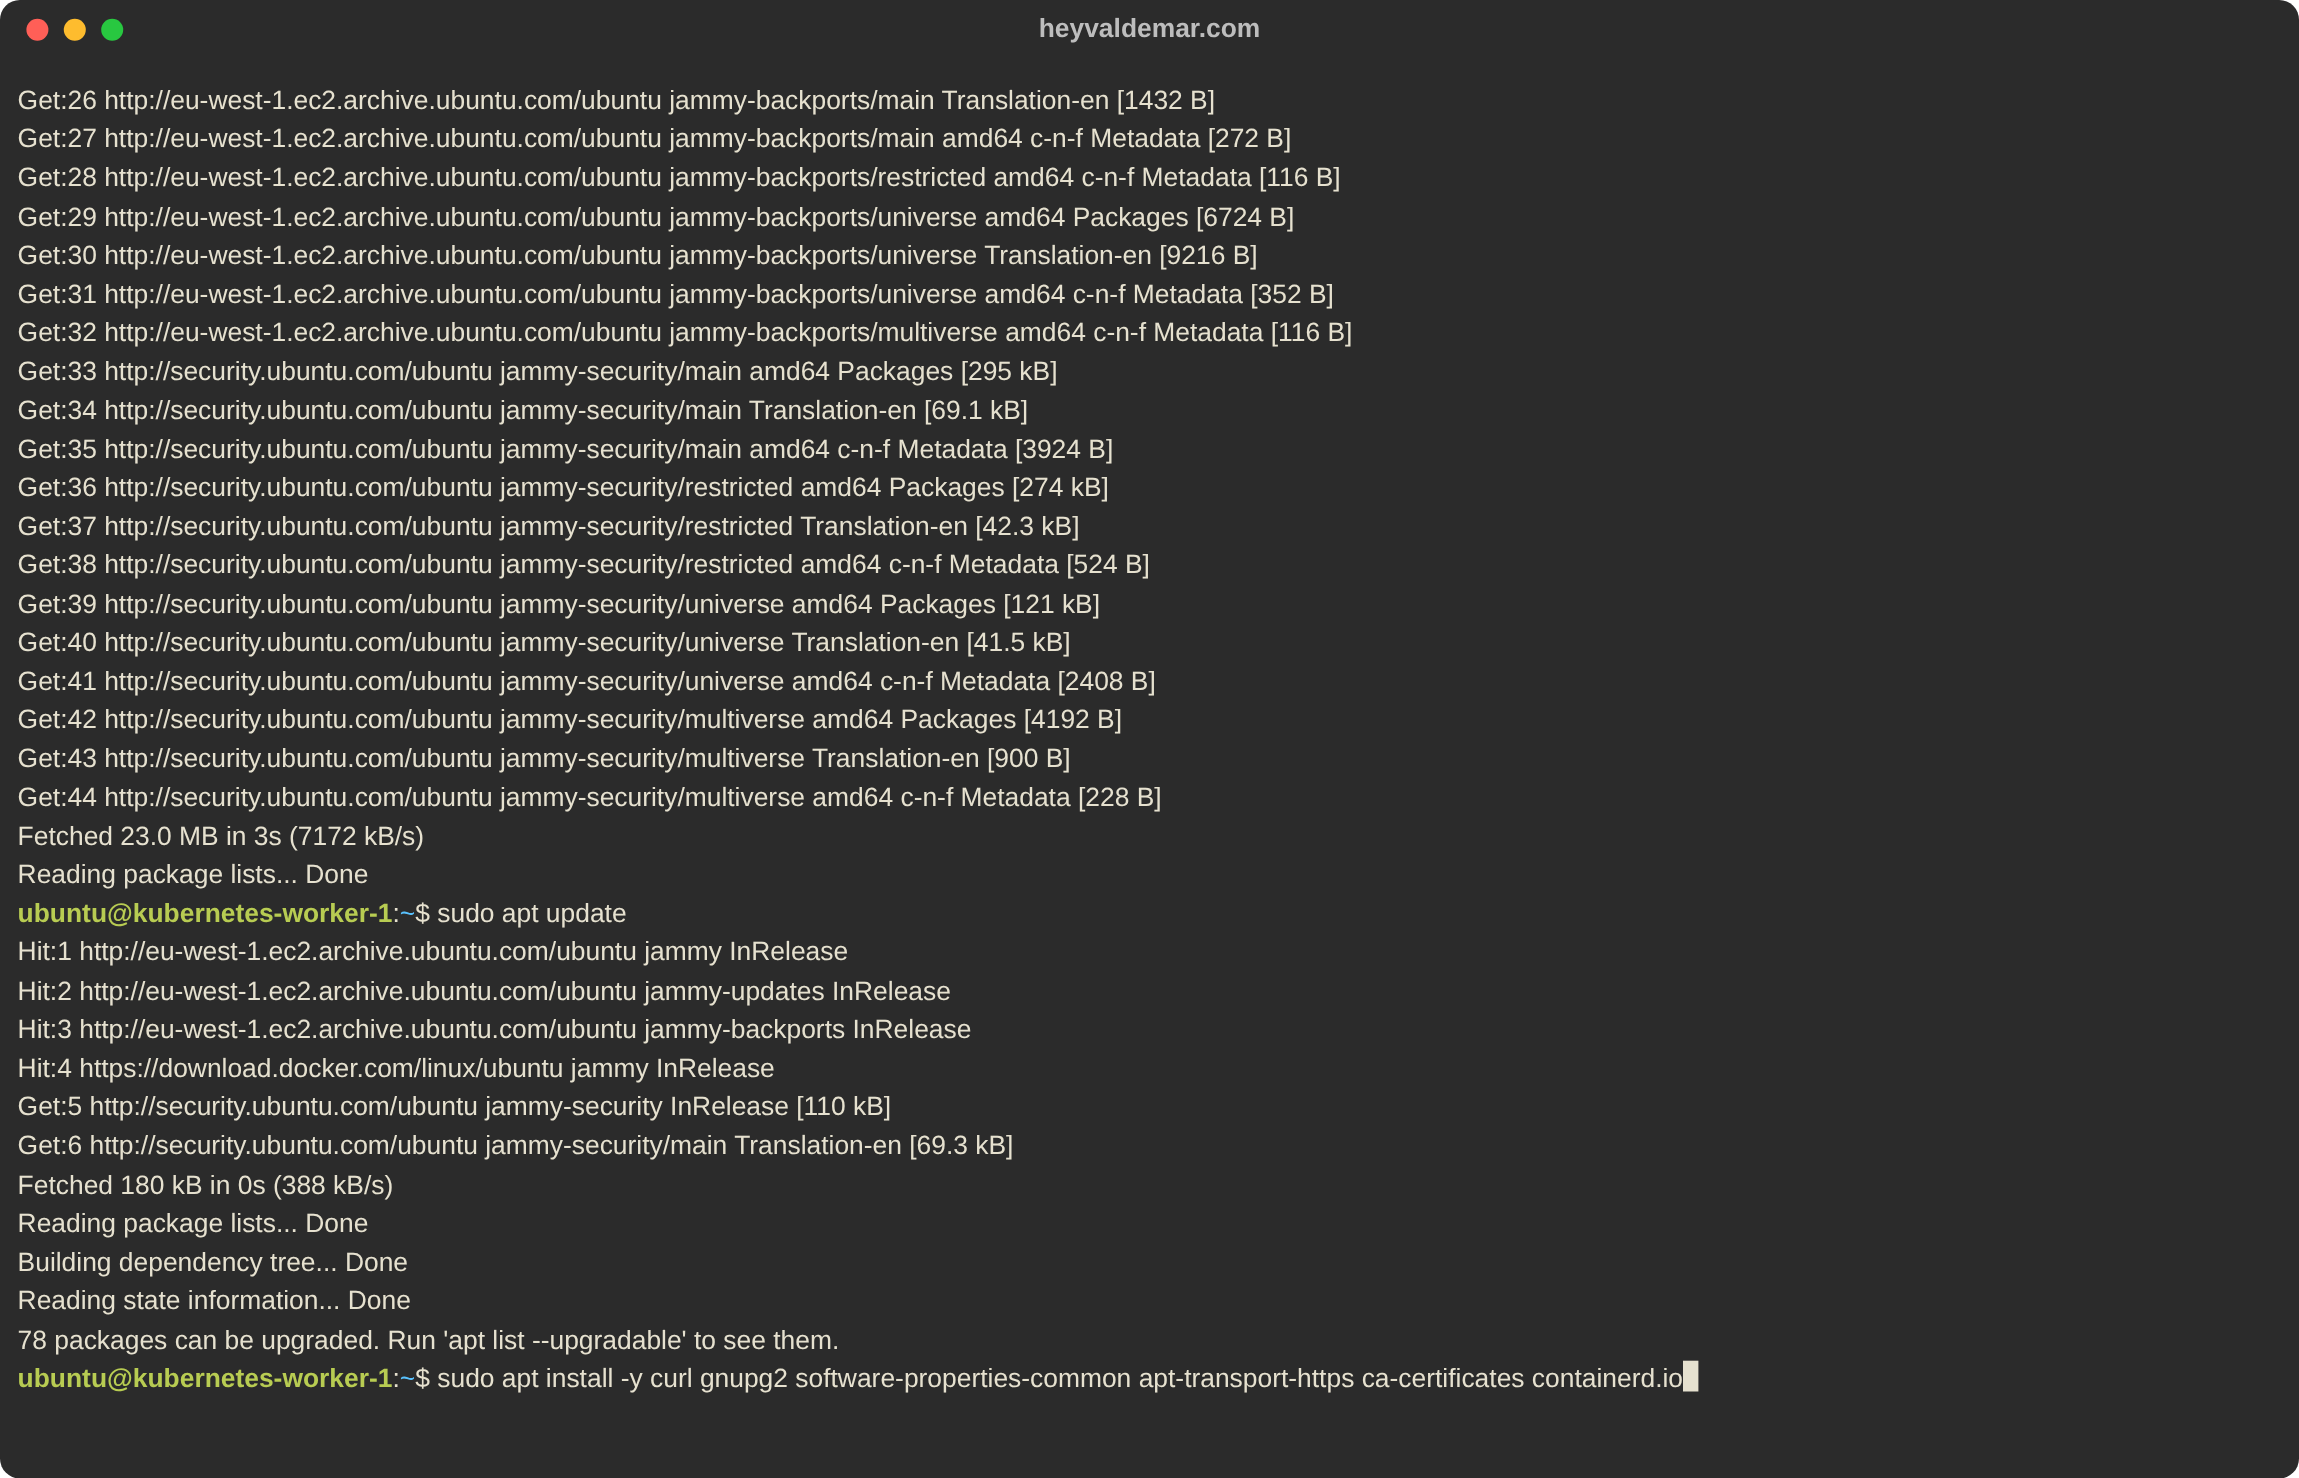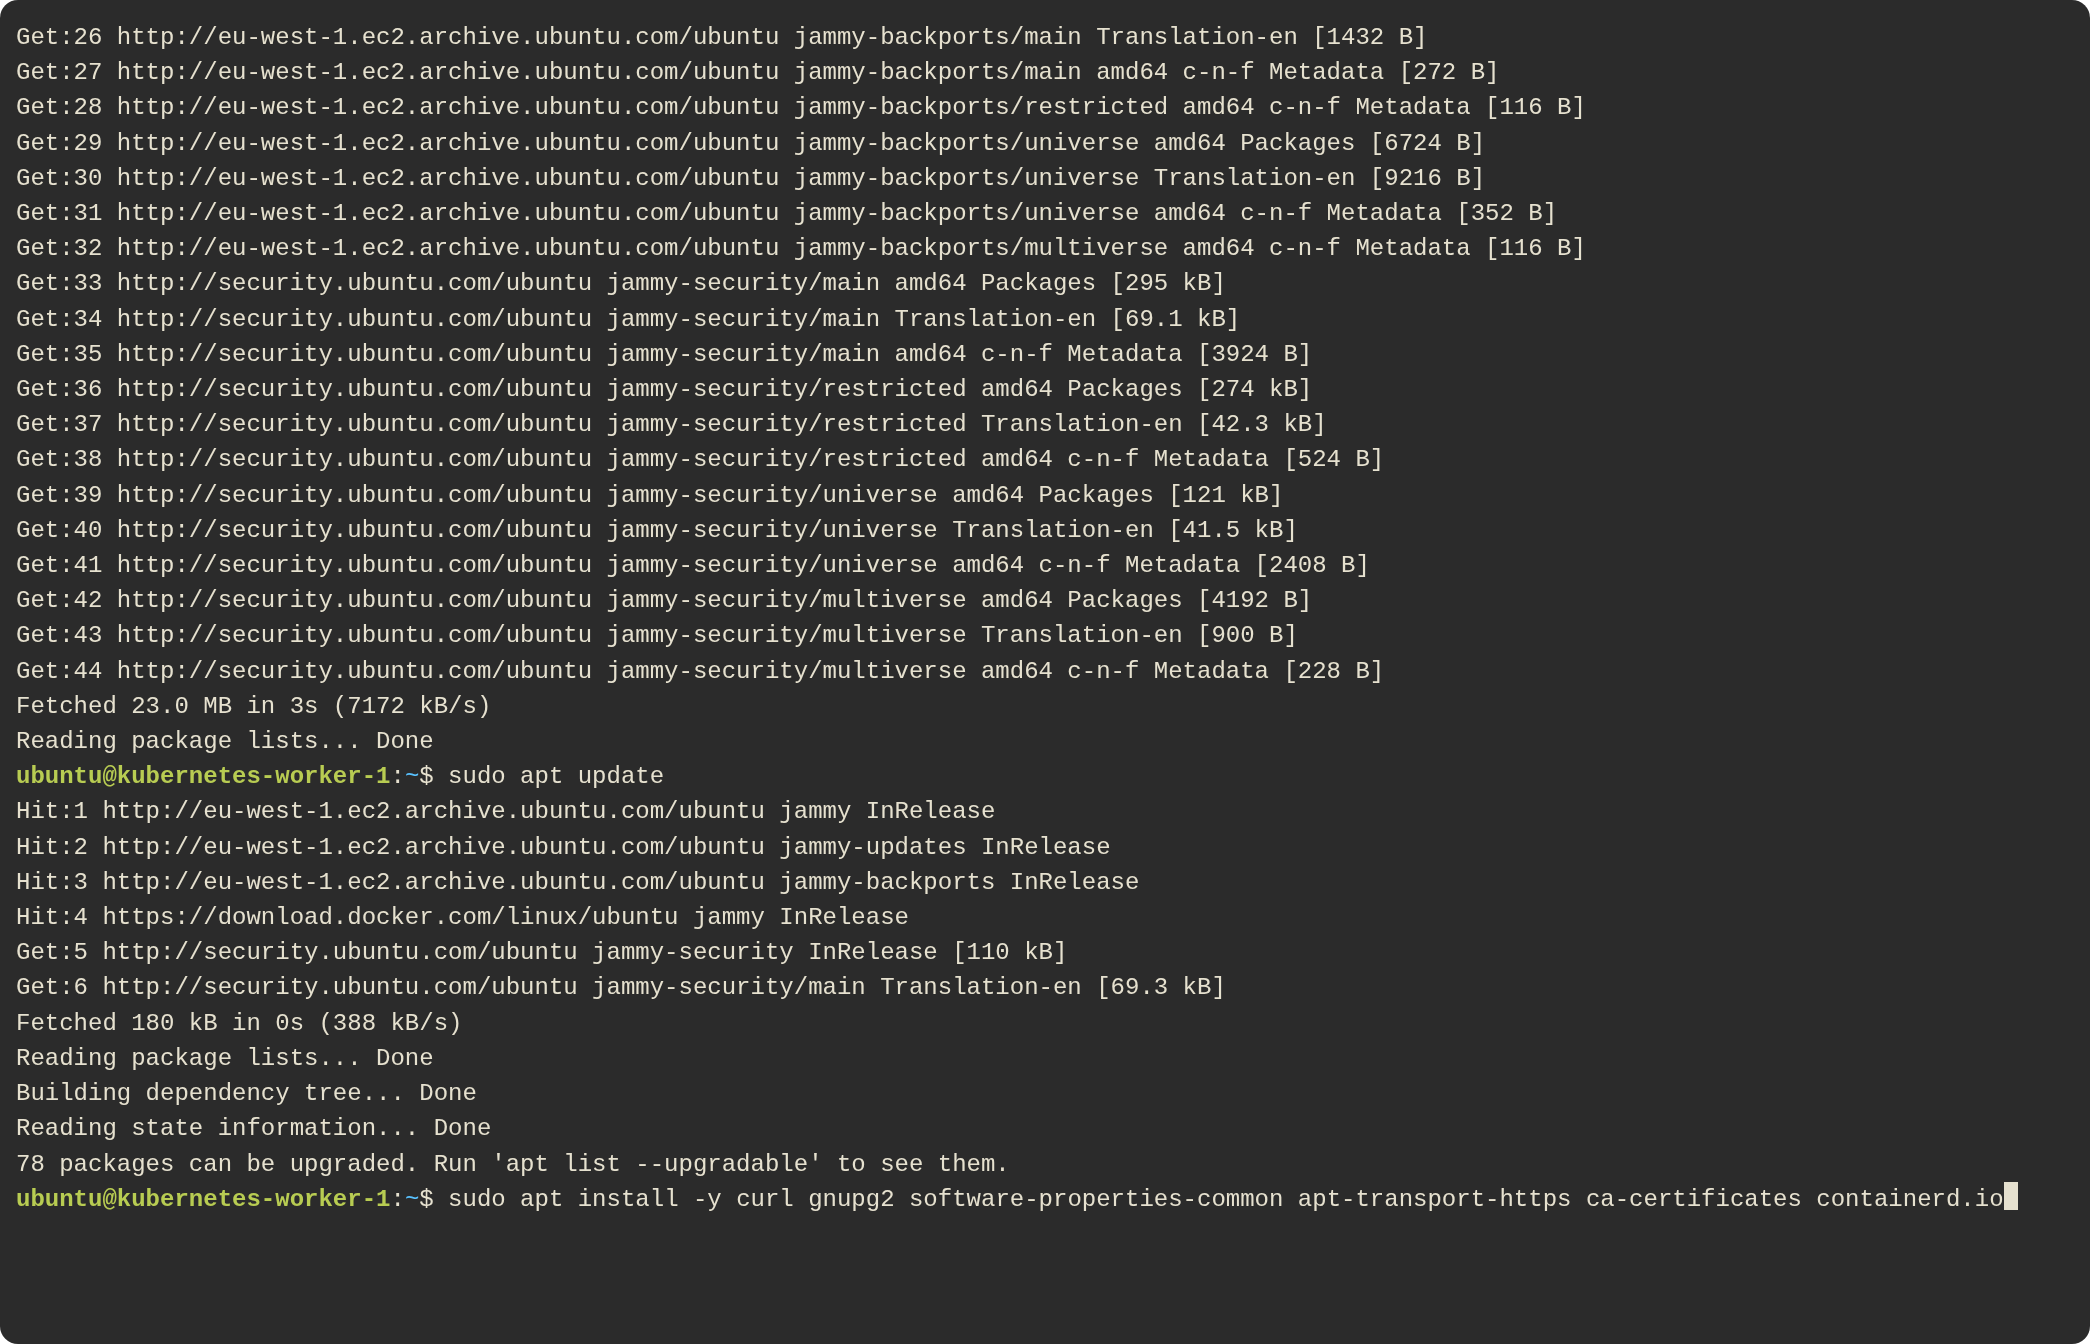--- a/index.html
+++ b/index.html
@@ -45,21 +45,21 @@
     left: 0; right: 0;
     text-align: center;
     color: #bdbdbd;
     font-family: -apple-system, Helvetica, Arial, sans-serif;
     font-size: 24px;
     font-weight: 600;
     pointer-events: none;
   }
   .term {
     padding: 20px 16px 16px 16px;
-    font-family: Liberation Mono, monospace;
+    font-family: Liberation Sans, sans-serif;
     font-size: 24px;
     line-height: 35.2px;
     color: #e6e1cf;
     white-space: pre-wrap;
     word-break: break-all;
   }
   .term .out { color: #e6e1cf; }
   .prompt-user { color: #b8cc52; font-weight: bold; }
   .prompt-colon, .prompt-dollar { color: #e6e1cf; }
   .prompt-path { color: #59c2ff; }
@@ -70,20 +70,28 @@
     height: 28px;
     background: #e6e1cf;
     vertical-align: -4px;
   }
 </style>
 </head>
 <body>
 
 <div class="window">
 
+  <div class="titlebar">
+    <div class="traffic-lights">
+      <div class="light red"></div>
+      <div class="light yellow"></div>
+      <div class="light green"></div>
+    </div>
+    <div class="title">heyvaldemar.com</div>
+  </div>
 
   <div class="term"><span class="out">Get:26 http://eu-west-1.ec2.archive.ubuntu.com/ubuntu jammy-backports/main Translation-en [1432 B]</span>
 <span class="out">Get:27 http://eu-west-1.ec2.archive.ubuntu.com/ubuntu jammy-backports/main amd64 c-n-f Metadata [272 B]</span>
 <span class="out">Get:28 http://eu-west-1.ec2.archive.ubuntu.com/ubuntu jammy-backports/restricted amd64 c-n-f Metadata [116 B]</span>
 <span class="out">Get:29 http://eu-west-1.ec2.archive.ubuntu.com/ubuntu jammy-backports/universe amd64 Packages [6724 B]</span>
 <span class="out">Get:30 http://eu-west-1.ec2.archive.ubuntu.com/ubuntu jammy-backports/universe Translation-en [9216 B]</span>
 <span class="out">Get:31 http://eu-west-1.ec2.archive.ubuntu.com/ubuntu jammy-backports/universe amd64 c-n-f Metadata [352 B]</span>
 <span class="out">Get:32 http://eu-west-1.ec2.archive.ubuntu.com/ubuntu jammy-backports/multiverse amd64 c-n-f Metadata [116 B]</span>
 <span class="out">Get:33 http://security.ubuntu.com/ubuntu jammy-security/main amd64 Packages [295 kB]</span>
 <span class="out">Get:34 http://security.ubuntu.com/ubuntu jammy-security/main Translation-en [69.1 kB]</span>

